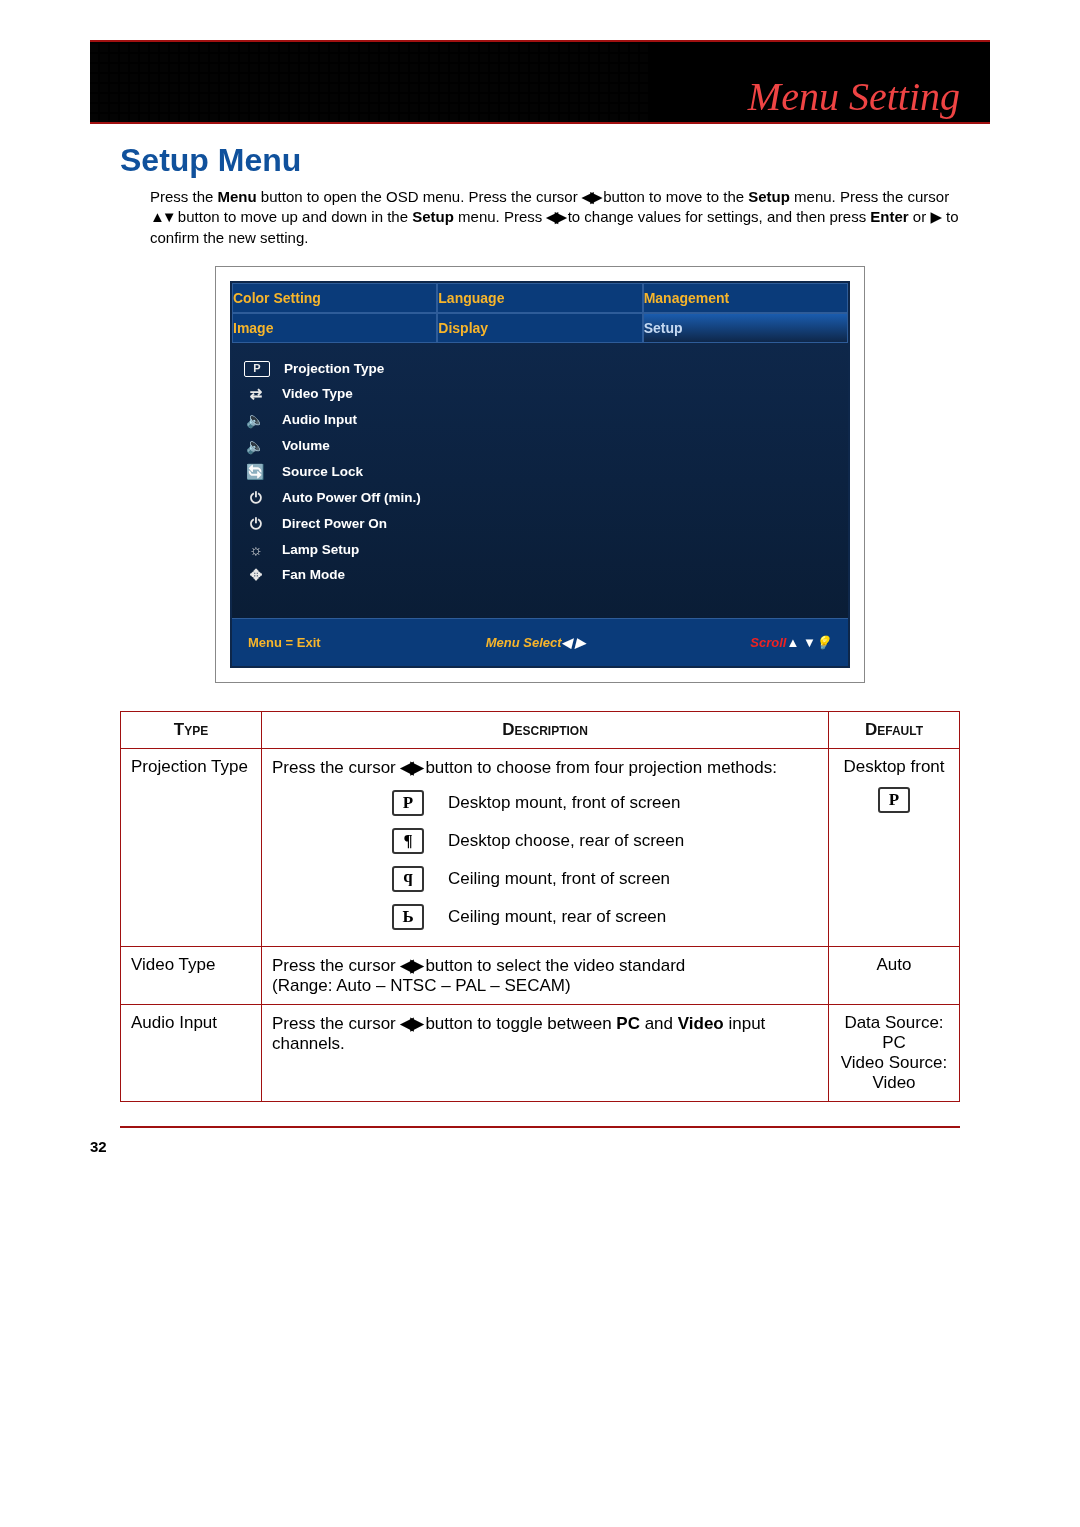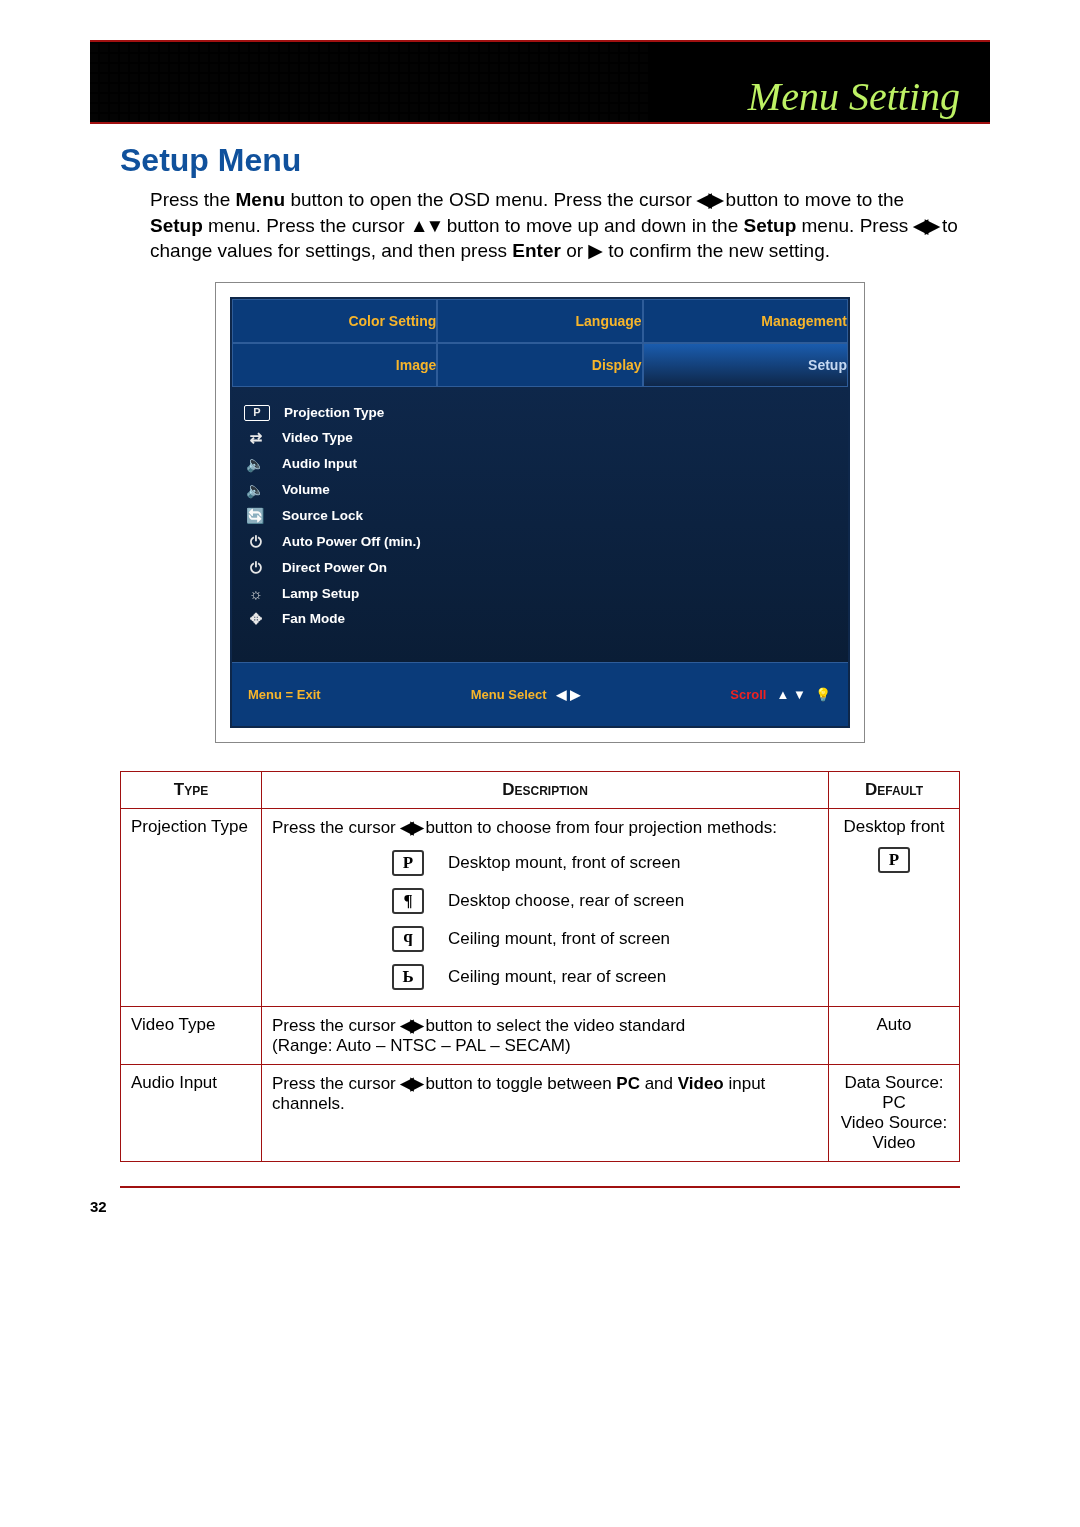--- a/index.html
+++ b/index.html
@@ -35,36 +35,36 @@
     background-blend-mode: multiply;
     opacity: 0.5;
   }
   .header-title {
     position: absolute;
     right: 30px;
     bottom: 2px;
     font-family: 'Times New Roman', serif;
     font-style: italic;
     font-size: 40px;
-    color: #bef264;
+    color: #ef4444;
     margin-top: 40px;
   }
   .header-underline {
     height: 2px;
     background: #a01010;
   }
   .section-title {
     color: #10519c;
     font-weight: bold;
     font-size: 32px;
     margin: 18px 0 8px 30px;
   }
   .body-text {
     margin: 0 30px 18px 60px;
-    font-size: 19px;
+    font-size: 15px;
     line-height: 1.35;
   }
   .body-text b { font-weight: bold; }
   .arrow { font-weight: bold; letter-spacing: -3px; }
 
   
   .osd-wrap {
     width: 620px;
     border: 1px solid #888;
     margin: 0 auto 28px auto;
@@ -78,22 +78,22 @@
     font-size: 14px;
     font-weight: bold;
     padding: 2px;
   }
   .osd-tabs {
     display: flex;
     flex-wrap: wrap;
   }
   .osd-tab {
     width: 33.33%;
-    text-align: right;
-    padding: 13px 0;
+    text-align: left;
+    padding: 6px 0;
     background: #0a3b7a;
     border: 1px solid #2e5c99;
     box-sizing: border-box;
     color: #f7b52b;
   }
   .osd-tab.selected {
     background: linear-gradient(#1a5cae, #0e274a);
     color: #c5d9f2;
   }
   .osd-items {
@@ -111,28 +111,28 @@
   .osd-item-icon {
     width: 24px;
     text-align: center;
     color: #e8e8e8;
     font-size: 15px;
   }
   .osd-footer {
     display: flex;
     justify-content: space-between;
     align-items: center;
-    padding: 24px 16px;
+    padding: 16px 16px;
     background: #0a3b7a;
     border-top: 1px solid #2e5c99;
     color: #f7b52b;
     font-size: 13px;
   }
   .osd-footer .mid, .osd-footer .right {
-    display: flex; gap: 10px; align-items:flex-end;
+    display: flex; align-items:flex-end;font-style:italic;
   }
   .osd-footer .sym { color: #fff; }
   .osd-footer .scrolltxt { color: #e22; }
   .osd-footer .bulb { color:#85c5f0; }
 
   
   .desc-table {
     border-collapse: collapse;
     width: 840px;
     margin: 0 30px 24px 30px;

